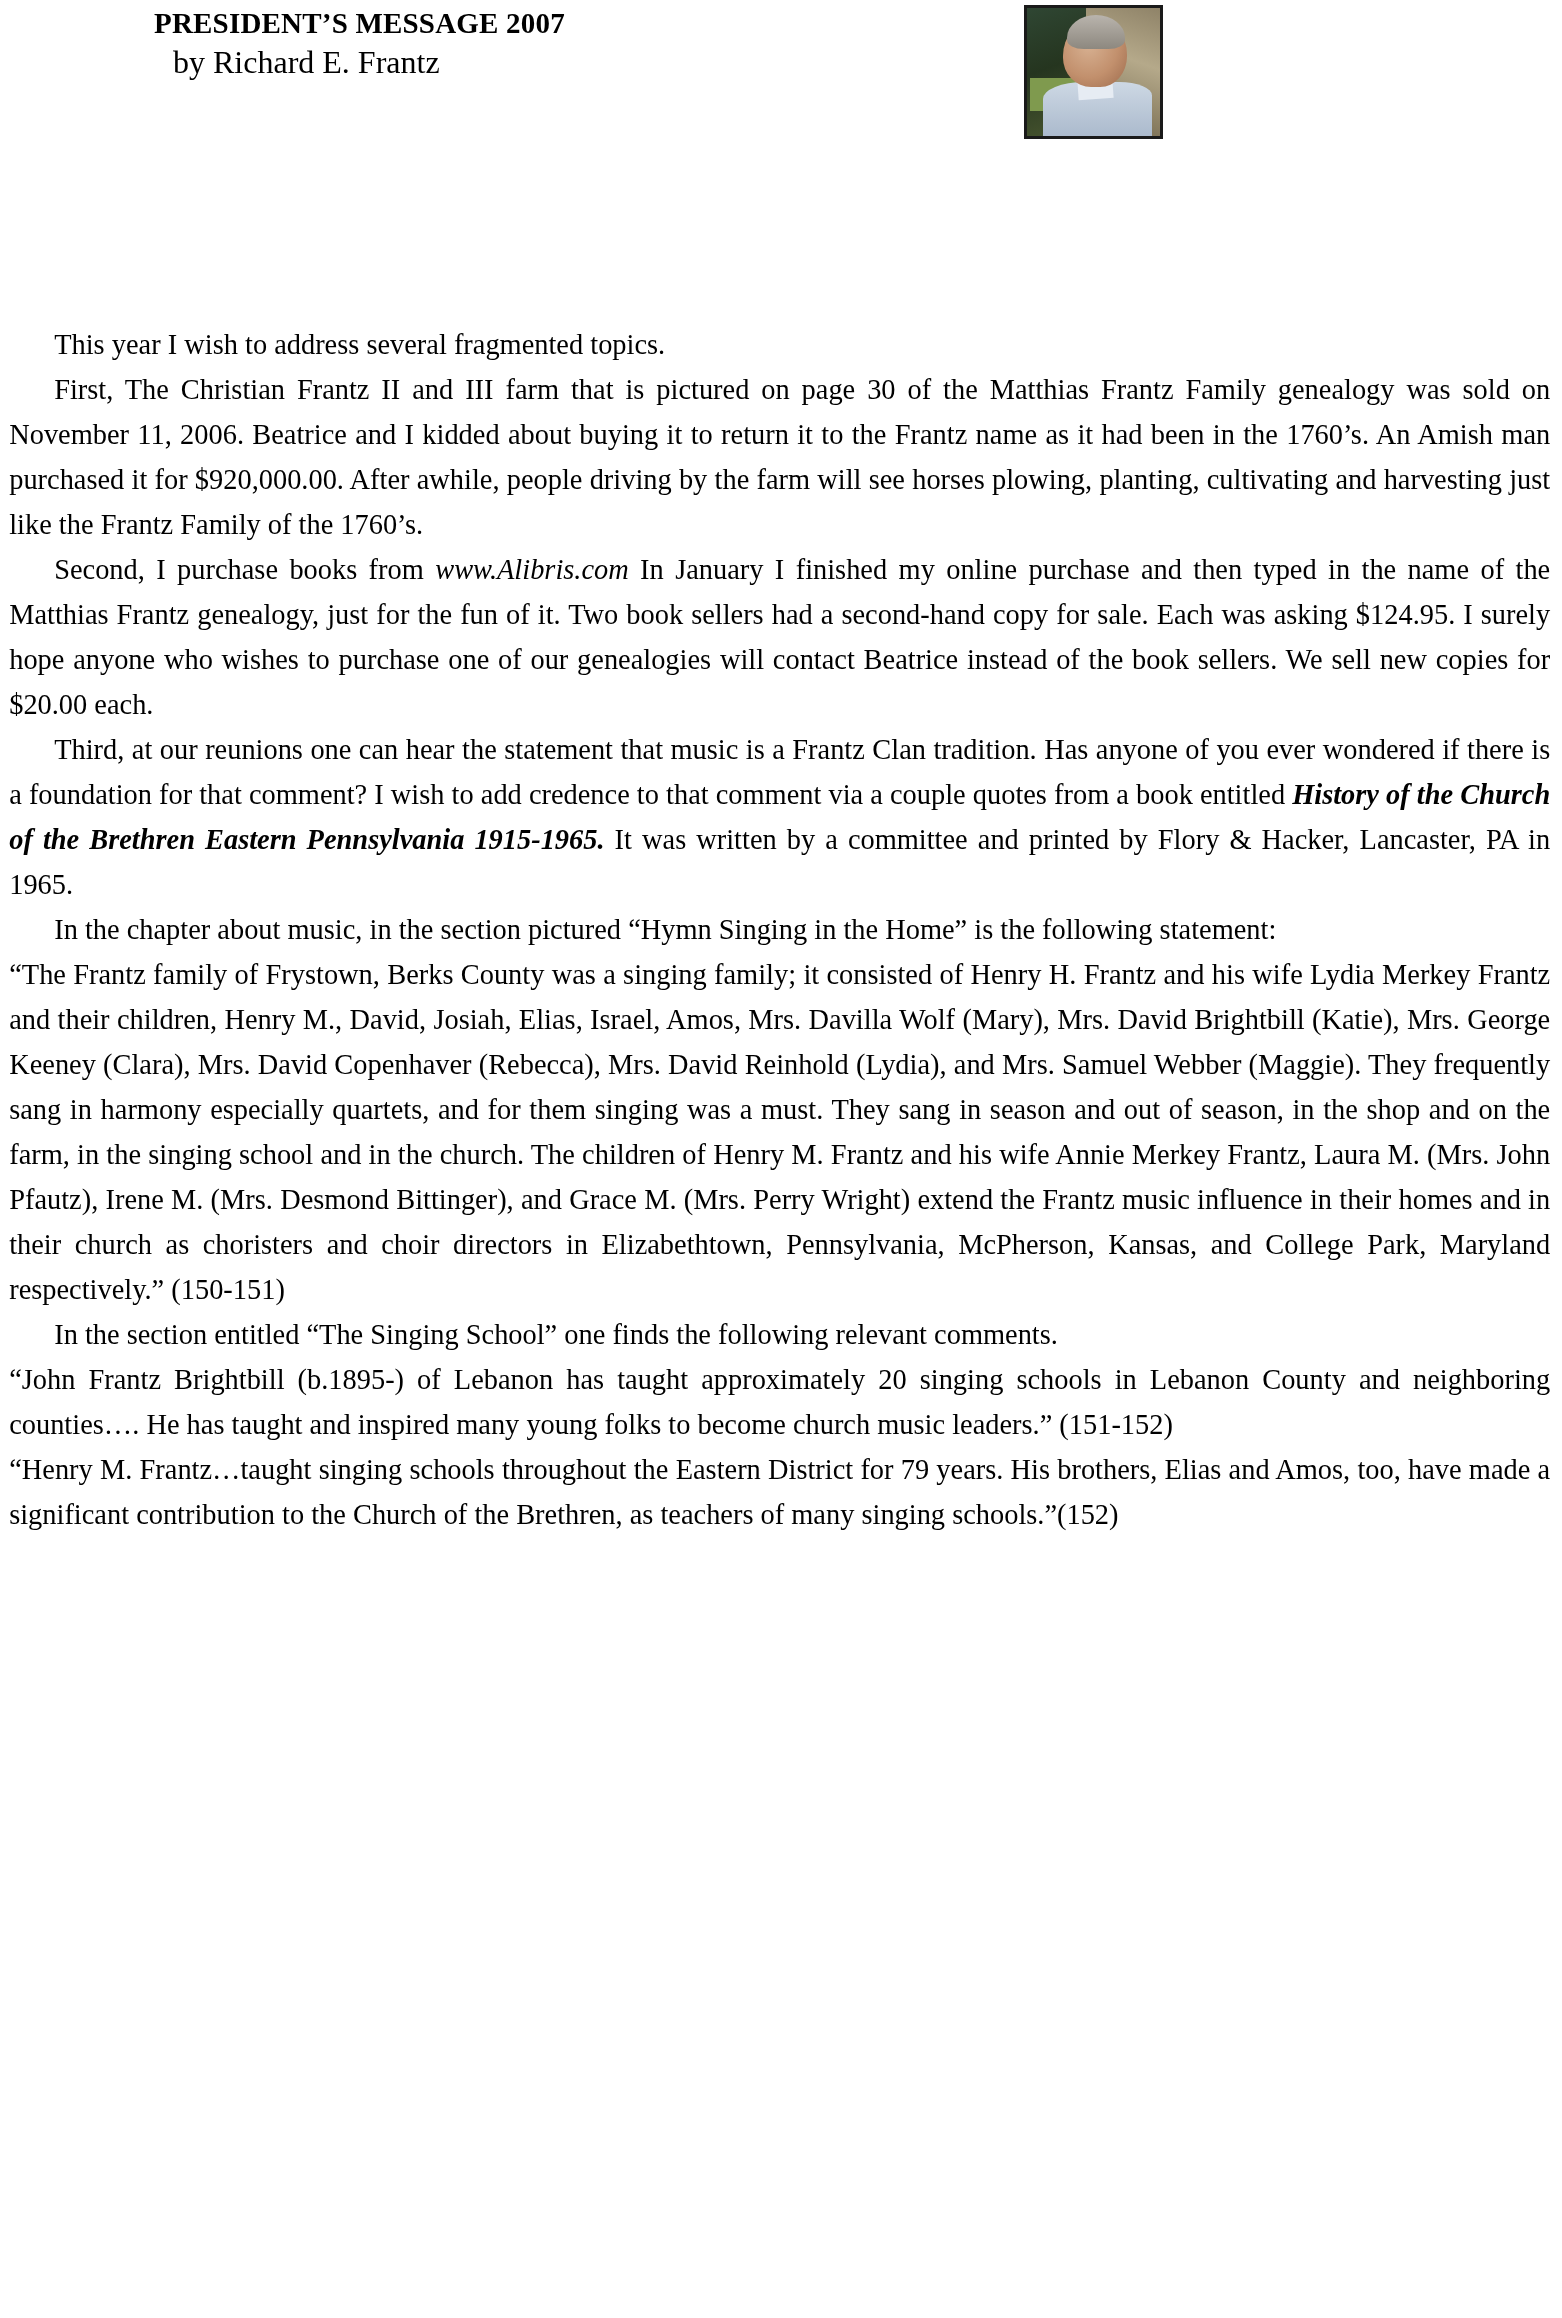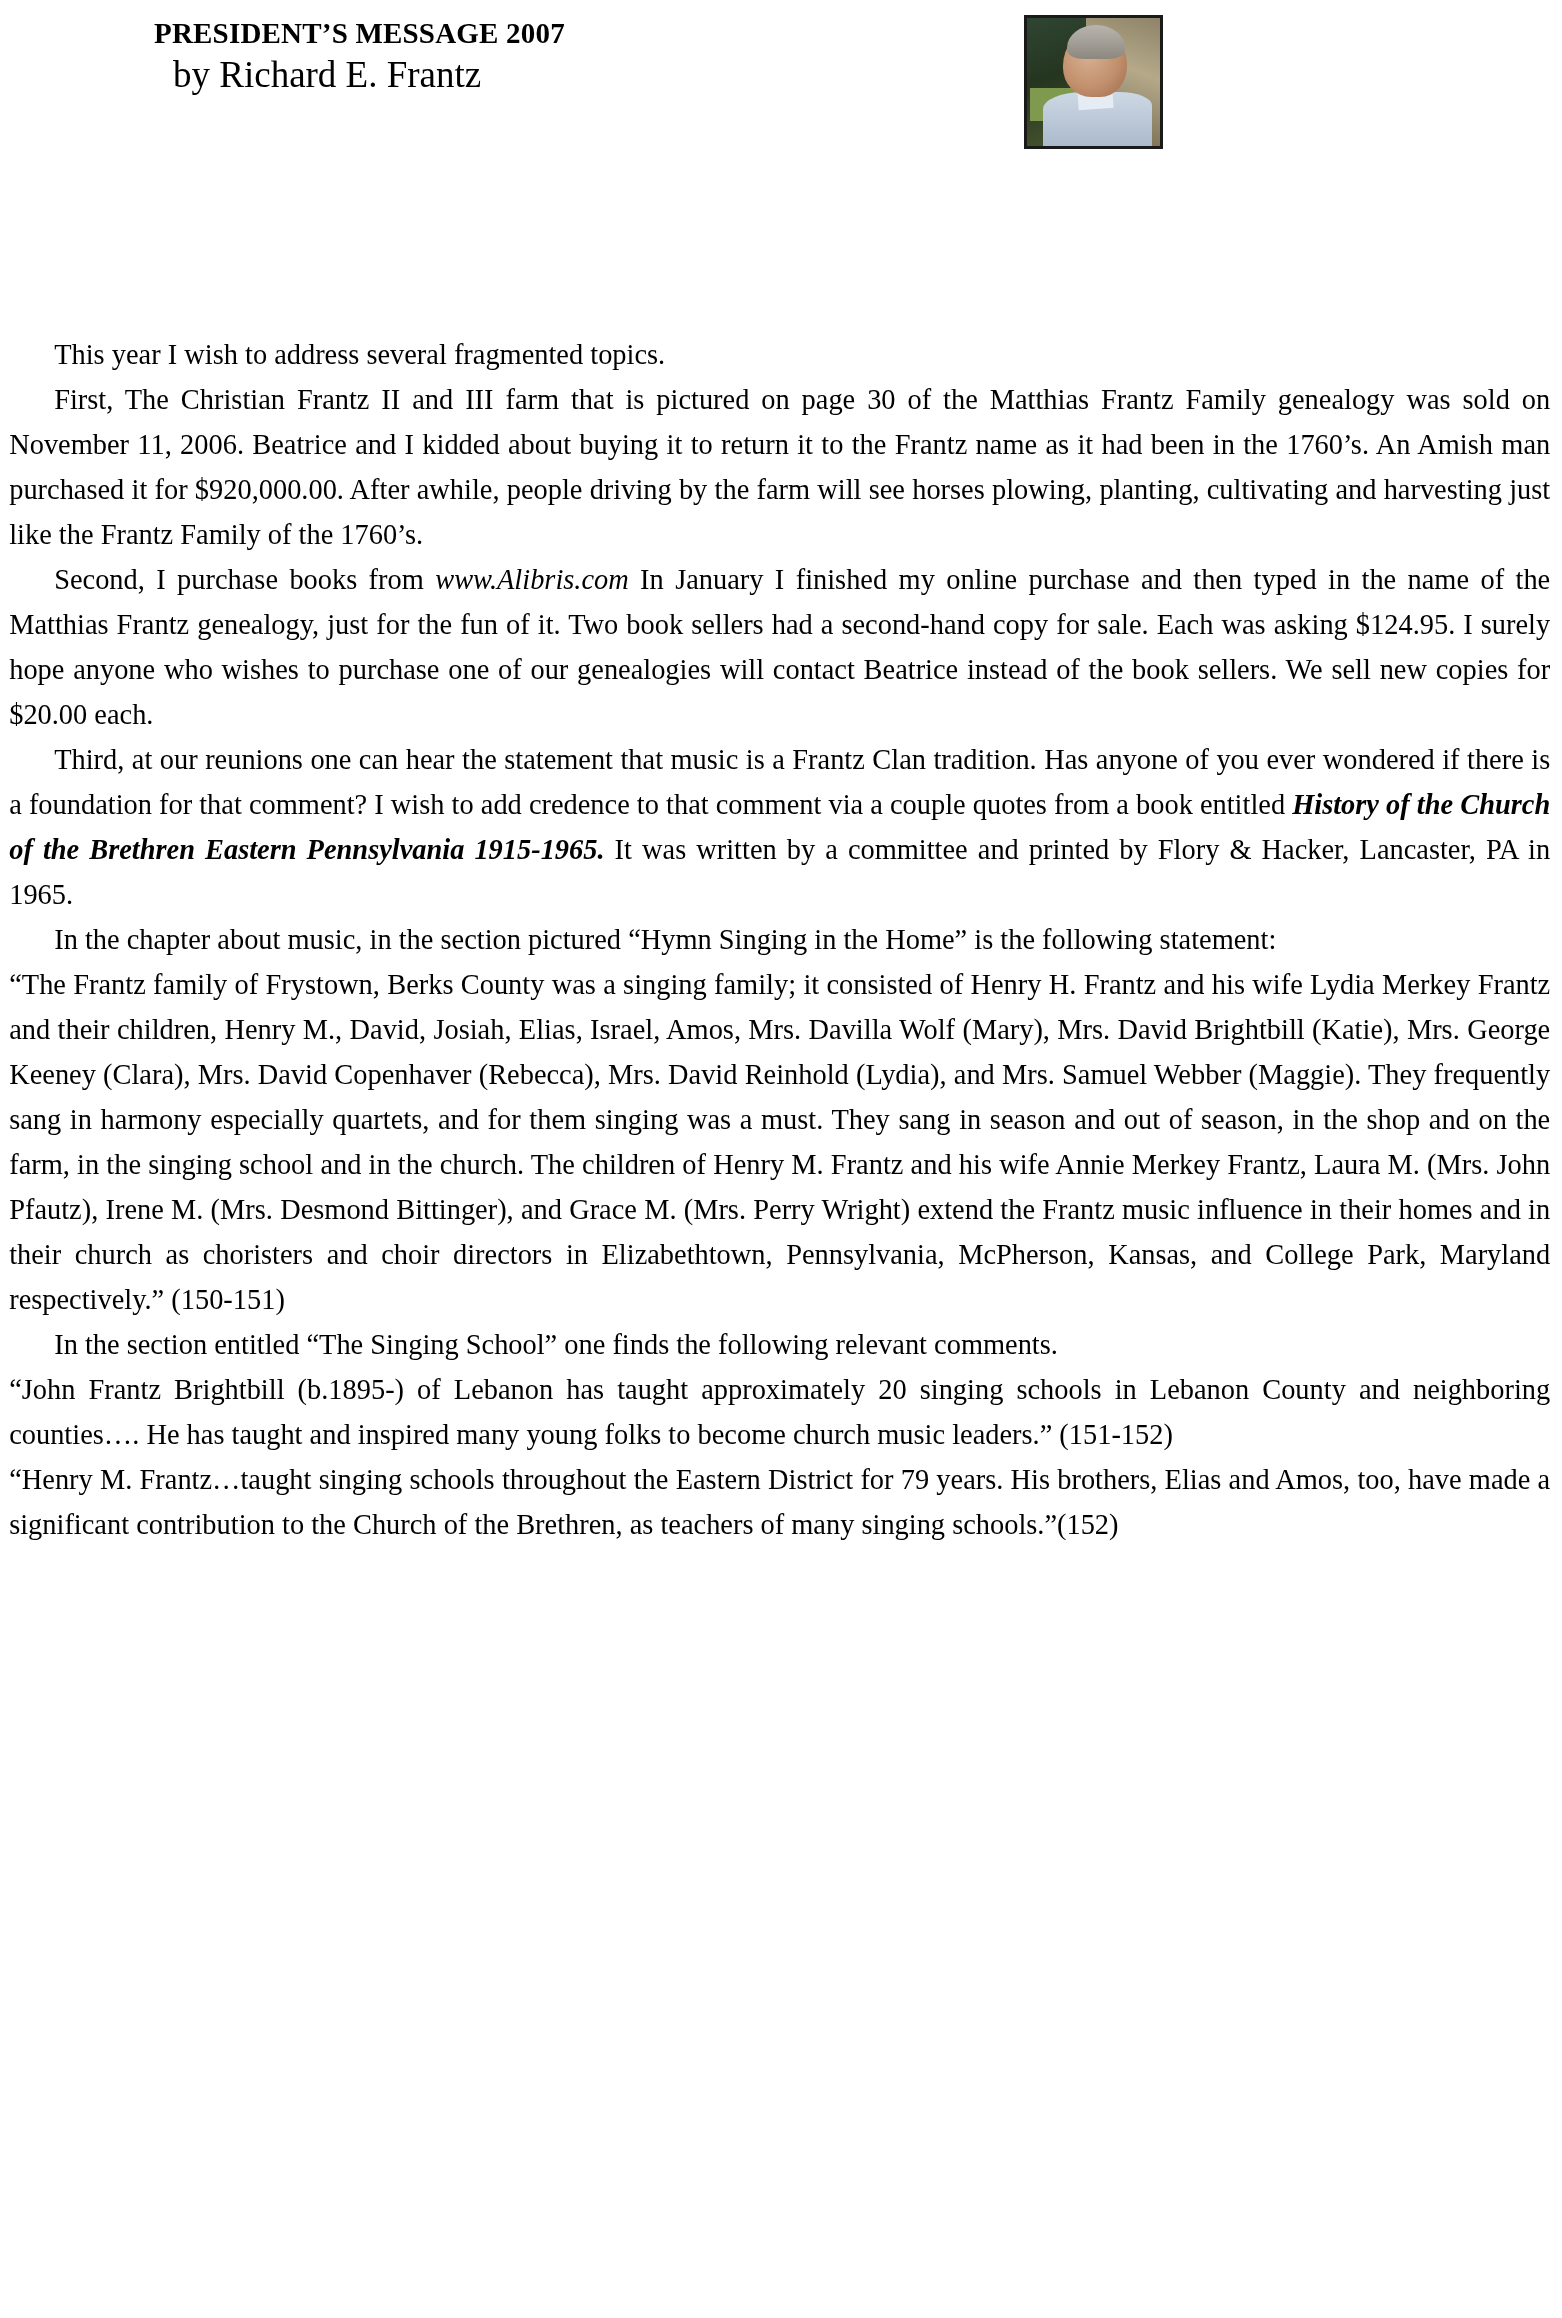--- a/index.html
+++ b/index.html
@@ -8,21 +8,21 @@
     background: #ffffff;
   }
   body {
     font-family: "Liberation Serif", "DejaVu Serif", serif;
     color: #000000;
   }
   .page {
     position: relative;
     width: 1562px;
     height: 1700px;
-    margin: 10px auto;
+    margin: 0 auto;
     background: #ffffff;
     box-sizing: border-box;
     padding: 0;
     overflow: hidden;
   }
   .content {
     position: absolute;
     left: 0;
     top: 0;
     width: 1562px;
@@ -38,21 +38,21 @@
   }
   .doc-title {
     font-weight: bold;
     font-size: 29px;
     letter-spacing: 0.2px;
     line-height: 1.18;
     margin: 0;
     white-space: nowrap;
   }
   .doc-byline {
-    font-size: 37px;
+    font-size: 32px;
     line-height: 1.2;
     margin: 3.1px 0 0 19px;
   }
 
   
   .portrait {
     position: absolute;
     left: 1024px;
     top: 4.6px;
     width: 139px;

